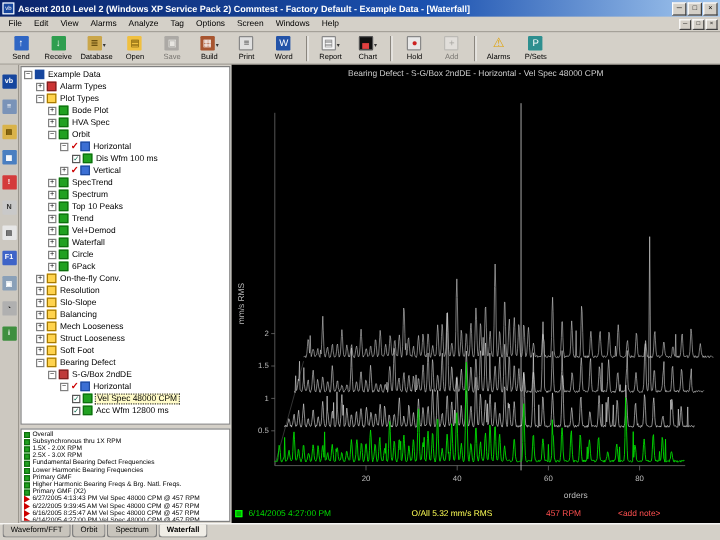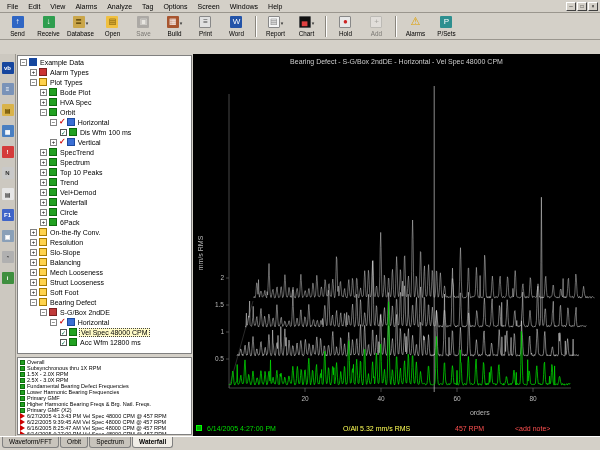--- a/index.html
+++ b/index.html
@@ -72,20 +72,27 @@
   
   .bottombar{position:absolute;bottom:0;left:0;width:600px;height:14px;background:#d4d0c8;border-top:1px solid #fff;display:flex;align-items:flex-start;padding-left:2px;}
   .tab{font-size:6.5px;padding:1px 6px 2px 6px;border:1px solid #808080;border-top:none;border-radius:0 0 3px 3px;background:#c8c4bc;margin-right:1px;white-space:nowrap;}
   .tab.active{background:#f0ede6;font-weight:bold;}
 </style>
 </head>
 <body>
 
 <div id="app">
 
+  <div class="titlebar">
+    <span class="app-icon">vb</span>
+    <span class="title-text">Ascent 2010 Level 2  (Windows XP Service Pack 2) Commtest - Factory Default - Example Data - [Waterfall]</span>
+    <span class="win-btn">─</span>
+    <span class="win-btn">□</span>
+    <span class="win-btn">×</span>
+  </div>
 
   <div class="menubar">
     <span id="menu-items" style="display:flex;">
         <span class="menu-item">File</span>
         <span class="menu-item">Edit</span>
         <span class="menu-item">View</span>
         <span class="menu-item">Alarms</span>
         <span class="menu-item">Analyze</span>
         <span class="menu-item">Tag</span>
         <span class="menu-item">Options</span>

